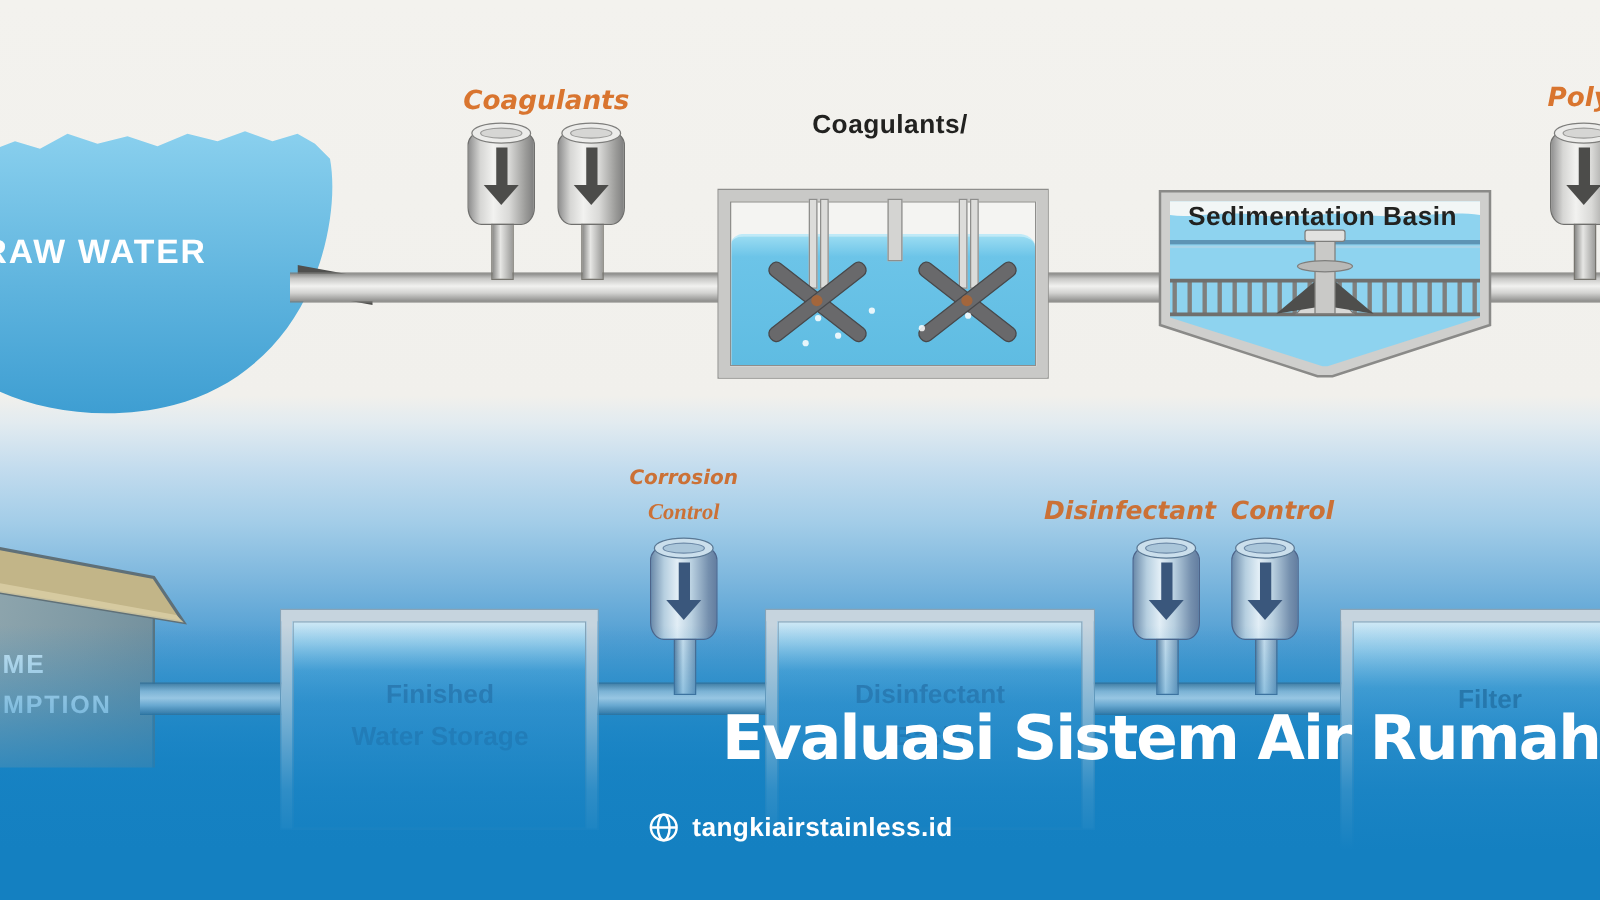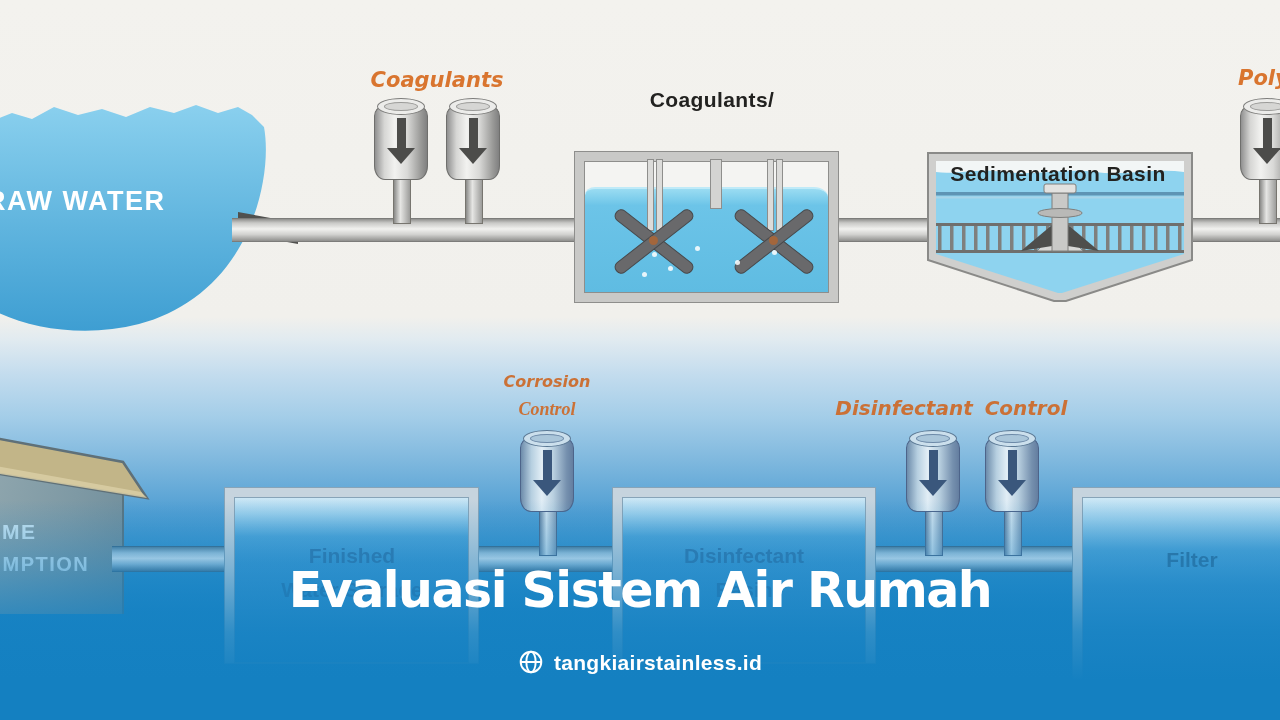--- a/index.html
+++ b/index.html
@@ -72,21 +72,21 @@
     box-shadow:inset 0 0 0 1px #87a4b8,0 0 0 1px #87a4b8;
     background:linear-gradient(180deg,#cfe9f6 0%,#9cd0ec 10%,#4fa5d8 24%,#3b97d1 40%,#3390cb 100%);}
 
   .house-wall{position:absolute;left:-30px;top:462px;width:152px;height:152px;z-index:2;
     background:linear-gradient(105deg,#93a9b0 0%,#7e99a4 60%,#6e8c9a 100%);border-right:2px solid #5a7480;}
 
   .fade-overlay{position:absolute;left:0;top:500px;width:1280px;height:220px;z-index:5;
     background:linear-gradient(180deg,rgba(27,134,198,0) 0%,rgba(24,132,197,.40) 30%,rgba(21,129,194,.85) 60%,rgba(20,128,193,1) 82%);}
 
   
-  .title{position:absolute;left:0;right:0;top:562px;text-align:center;z-index:6;
+  .title{position:absolute;left:0;right:0;top:562px;text-align:right;z-index:6;
     font:bold 49px "DejaVu Sans",sans-serif;letter-spacing:-1.5px;color:#ffffff;}
   .footer{position:absolute;left:0;right:0;top:649px;display:flex;justify-content:center;
     align-items:flex-end;gap:10px;z-index:6;color:#fff;}
   .footer .site{font:600 21px "Liberation Sans",sans-serif;letter-spacing:.3px;}
 </style>
 </head>
 <body>
 
 <div class="stage">
 

